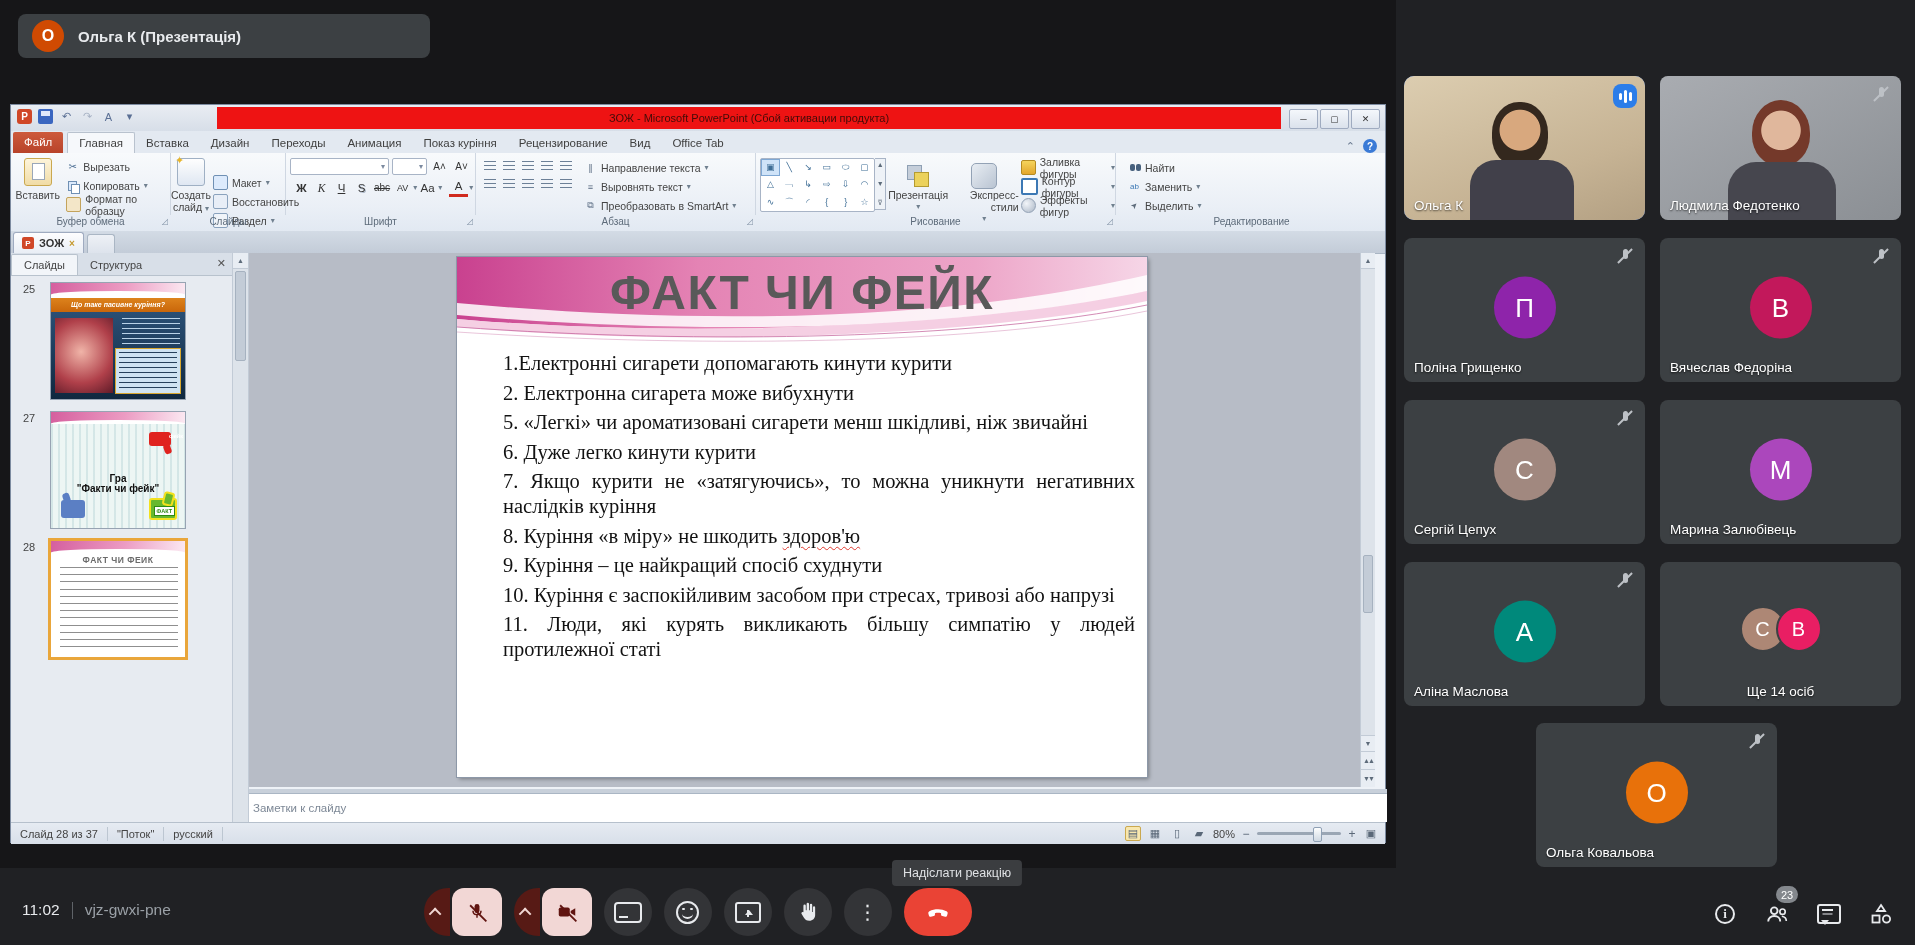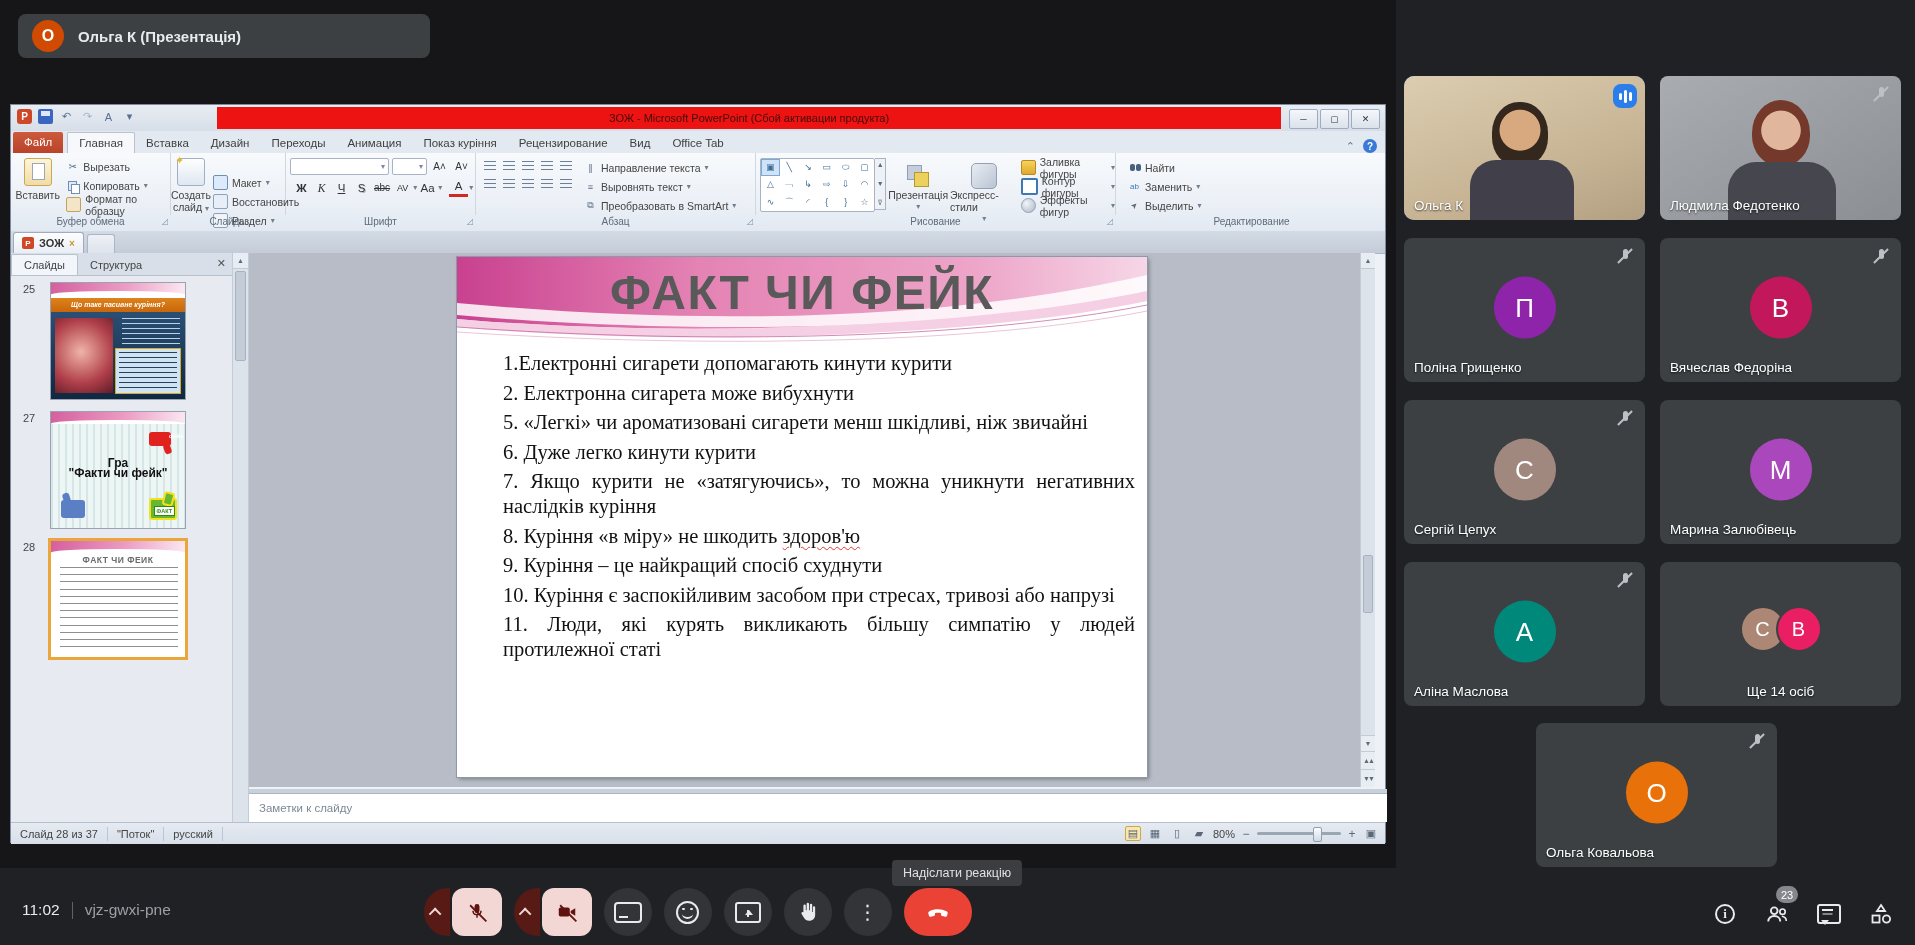--- a/index.html
+++ b/index.html
@@ -43,21 +43,21 @@
   .help-ic::after{content:"?"}
   
   .ribbon{position:absolute;left:0;top:48px;width:100%;height:78px;
           background:linear-gradient(#f8fafc,#eaeff6 70%,#e2e9f2);border-bottom:1px solid #c3cddA}
   .grp{position:absolute;top:0;height:62px;border-right:1px solid #cfd7e2;box-sizing:border-box}
   .grp-label{position:absolute;top:62px;height:15px;font-size:10px;color:#5d6b7a;width:100%;
              text-align:center;line-height:14px}
   .dlg{position:absolute;right:2px;top:64px;font-size:8px;color:#8293a6}
   .dlg::after{content:"◿"}
   .bigbtn{display:flex;flex-direction:column;align-items:center;justify-content:flex-start;
-          width:58px;padding-top:5px;font-size:10.5px;color:#444;text-align:left;line-height:12px}
+          width:58px;padding-top:5px;font-size:10.5px;color:#444;text-align:right;line-height:12px}
   .bigicon{width:26px;height:26px;margin-bottom:3px;border-radius:3px}
   .smallrow{display:flex;align-items:center;gap:4px;font-size:10.5px;color:#444;height:19px;padding-left:2px}
   .si{width:13px;height:13px;border-radius:2px;flex:0 0 auto;display:flex;align-items:center;justify-content:center;font-size:10px;color:#55677e}
   .caret{color:#70808f;font-size:8px}
   
   .g-clip{left:0;width:160px}
   .paste-ic{background:linear-gradient(#fdf4da,#f0dca6);border:1px solid #caa84f;position:relative}
   .paste-ic::after{content:"";position:absolute;left:7px;top:4px;width:11px;height:15px;background:#fff;border:1px solid #9aa7b8}
   .cut-ic::after{content:"✂";color:#4a6c92}
   .copy-ic{position:relative}
@@ -145,21 +145,21 @@
   .t25box i{display:block;height:100%;background:repeating-linear-gradient(#27415c 0 1px,transparent 1px 5px)}
   
   .t26title{color:#2f86c8;font-weight:bold;font-size:6.5px;text-align:center;line-height:8px;margin-top:3px}
   .t26yellow{position:absolute;left:8px;right:4px;top:34px;height:40px;background:#f2ef3d;padding:3px;box-sizing:border-box}
   .t26yellow i{display:block;height:100%;background:repeating-linear-gradient(#5a2c10 0 1px,transparent 1px 4.5px)}
   .t26green{position:absolute;left:16px;right:4px;top:80px;height:30px;background:#8fd341;padding:3px;box-sizing:border-box}
   .t26green i{display:block;height:100%;background:repeating-linear-gradient(#1e3a0e 0 1px,transparent 1px 4.5px)}
   
   .t27body{position:absolute;left:0;right:0;top:12px;bottom:0;
            background:#edf6f4 repeating-linear-gradient(90deg,rgba(100,160,170,.18) 0 2px,transparent 2px 7px)}
-  .t27c{position:absolute;left:0;right:0;top:34px;text-align:center;font-weight:bold;color:#111;font-size:12px;line-height:10px}
+  .t27c{position:absolute;left:0;right:0;top:50px;text-align:center;font-weight:bold;color:#111;font-size:10px;line-height:10px}
   .thumbup{position:absolute;width:24px;height:18px;border-radius:3px}
   .tu-blue{left:10px;bottom:10px;background:#5b7fc4}
   .tu-blue::after{content:"";position:absolute;left:2px;top:-7px;width:7px;height:10px;background:#5b7fc4;border-radius:3px;transform:rotate(-18deg)}
   .tu-green{right:8px;bottom:8px;background:#67b82f;border:2px solid #f3e11e}
   .tu-green::after{content:"";position:absolute;right:1px;top:-8px;width:7px;height:10px;background:#67b82f;border:2px solid #f3e11e;border-radius:3px;transform:rotate(14deg)}
   .tu-red{right:14px;top:8px;width:22px;height:14px;background:#e0231f;border-radius:3px}
   .tu-red::after{content:"";position:absolute;right:0;bottom:-8px;width:7px;height:10px;background:#e0231f;border-radius:3px;transform:rotate(-20deg)}
   .factlab{position:absolute;right:10px;bottom:12px;background:#fff;color:#2f8a12;font-size:5.5px;font-weight:bold;padding:1px 2px;border:1px solid #2f8a12}
   .fakelab{position:absolute;right:2px;top:9px;color:#fff;font-size:5.5px;font-weight:bold}
   
@@ -184,21 +184,21 @@
   
   .vscroll{position:absolute;right:0;top:0;width:15px;height:534px;background:#dde3ea;border-left:1px solid #c2cbd6;box-sizing:border-box;
            display:flex;flex-direction:column;align-items:center;font-size:7px;color:#5d6b7a}
   .vs-btn{height:15px;width:100%;display:flex;align-items:center;justify-content:center;background:#e8edf3;border-bottom:1px solid #c2cbd6}
   .vs-track{flex:1;width:100%;position:relative}
   .vs-thumb{position:absolute;left:2px;right:2px;top:286px;height:56px;background:#c3ccd7;border:1px solid #a6b2c0;border-radius:2px}
   .vs-dbl{height:17px;width:100%;display:flex;align-items:center;justify-content:center;background:#e8edf3;border-top:1px solid #c2cbd6;letter-spacing:-2px}
   
   .notes-split{position:absolute;left:238px;top:684px;width:1138px;height:4px;background:#c8d0da}
   .notes{position:absolute;left:238px;top:688px;width:1138px;height:29px;background:#fff;border-top:1px solid #aab6c4;
-         display:flex;align-items:center;padding-left:10px;box-sizing:border-box;color:#7d8896;font-size:11.5px}
+         display:flex;align-items:center;padding-left:4px;box-sizing:border-box;color:#7d8896;font-size:11.5px}
   .statusbar{position:absolute;left:0;top:717px;width:100%;height:22px;background:linear-gradient(#e6ebf2,#d8dfe9);
              border-top:1px solid #b6c0cc;display:flex;align-items:center;font-size:11px;color:#444;box-sizing:border-box}
   .sb-item{padding:0 9px;border-right:1px solid #bcc6d1;line-height:14px}
   .sb-right{margin-left:auto;display:flex;align-items:center;gap:6px;padding-right:6px}
   .vbtn{font-size:11px;color:#5a6878;width:16px;text-align:center}
   .vbtn.on{background:#f8e7ae;border:1px solid #caa84f;border-radius:2px;box-sizing:border-box}
   .zoomtrack{width:84px;height:3px;background:#9aa6b4;position:relative;border-radius:2px}
   .zoomthumb{position:absolute;left:56px;top:-5px;width:7px;height:13px;background:linear-gradient(#fdfefe,#cfd8e2);border:1px solid #8fa0b4;border-radius:2px}
   .zpm{font-size:12px;color:#5a6878;width:10px;text-align:center}
   

